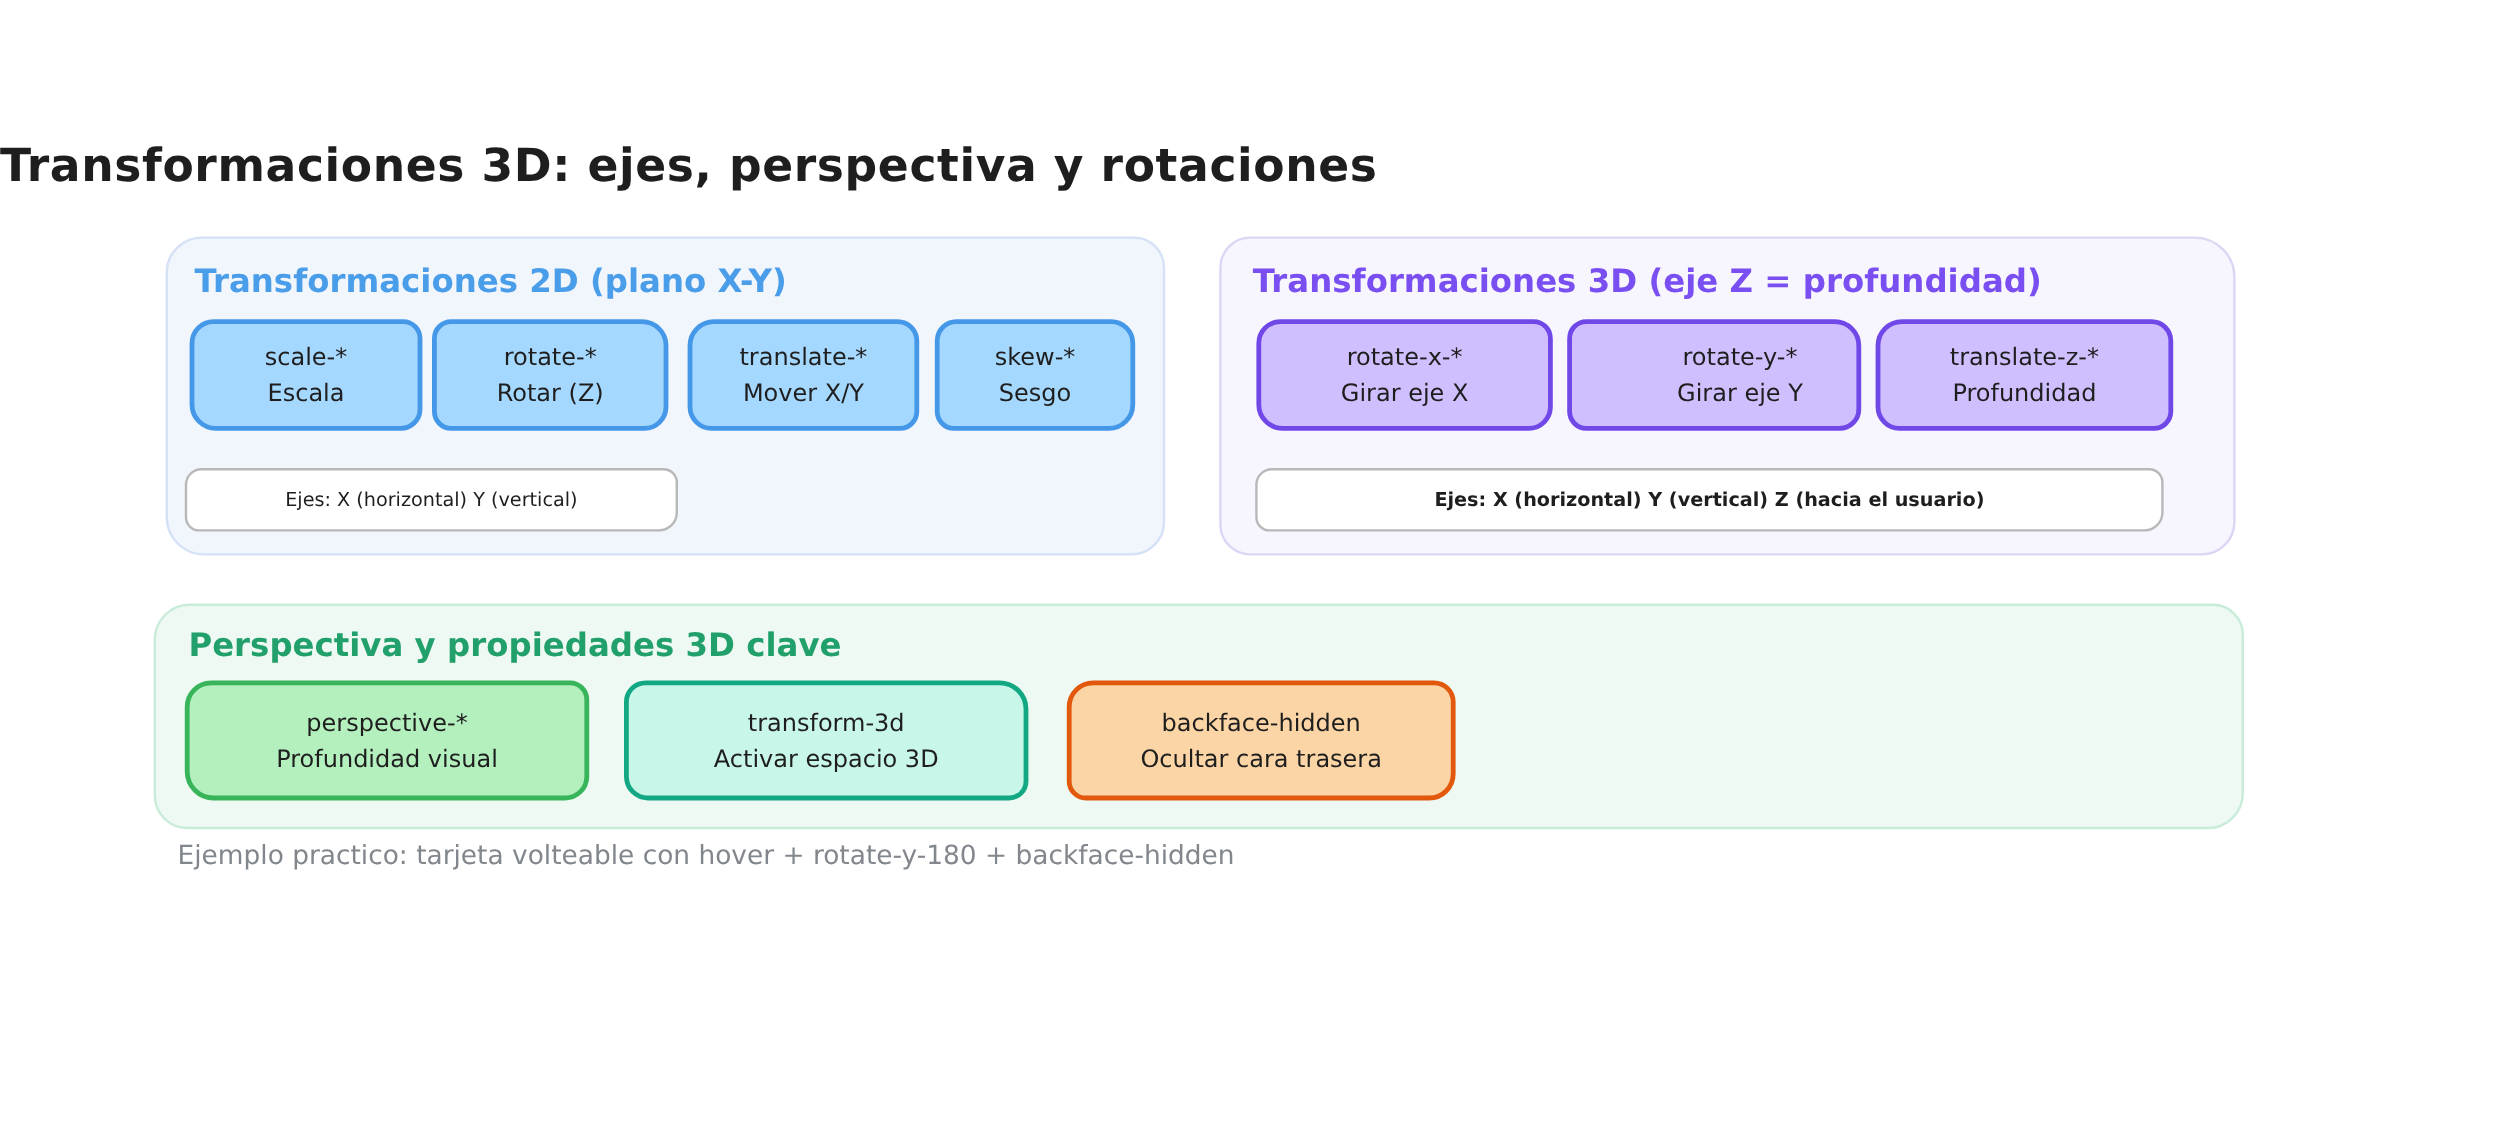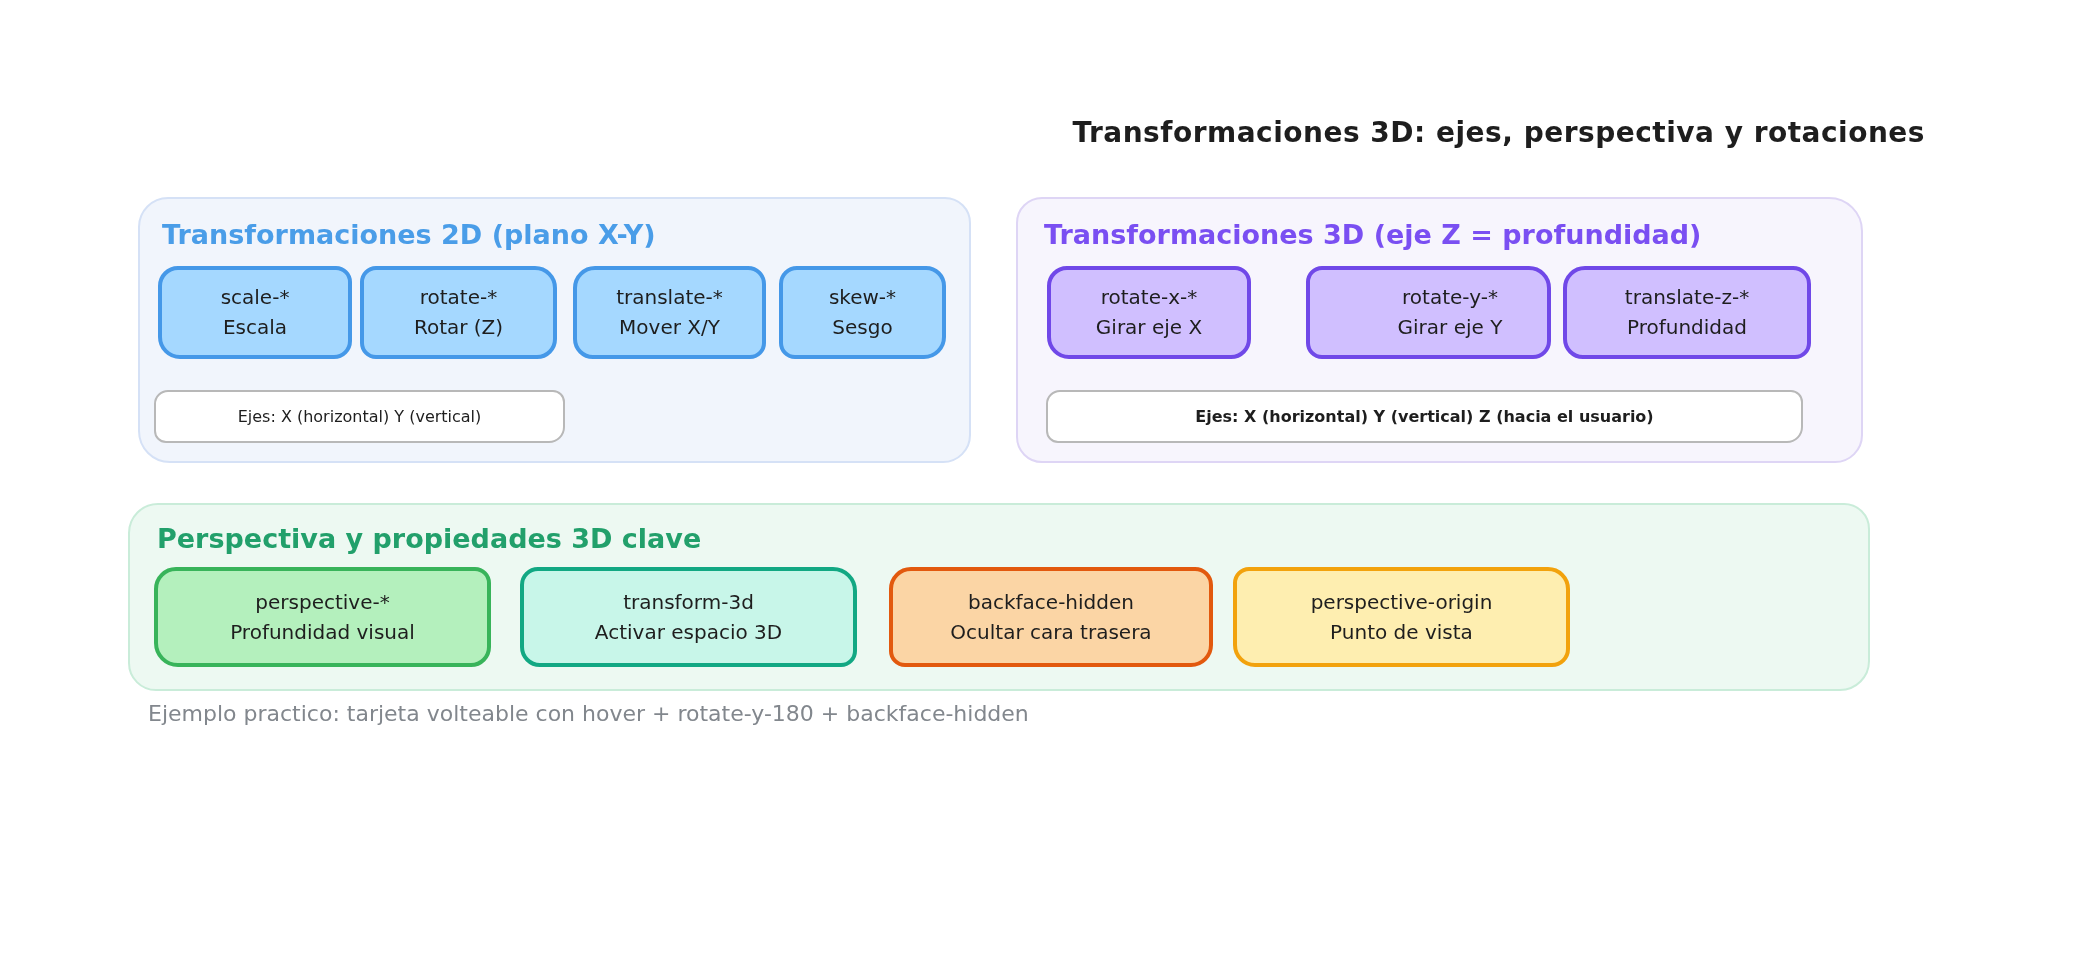--- a/index.html
+++ b/index.html
@@ -1,21 +1,21 @@
 <!DOCTYPE html>
 <html style="--title_text: #1e1e1e; --card_text: #1e1e1e; --caption_text: #82878d; --blue_header: #4a9de8; --blue_card_bg: #a5d8ff; --blue_card_border: #4598e8; --panel2d_bg: #f1f5fc; --panel2d_border: #d5e1f6; --purple_header: #7a4ff2; --purple_card_bg: #d0bfff; --purple_card_border: #7048e8; --panel3d_bg: #f7f5fd; --panel3d_border: #ded5f5; --green_header: #22a06b; --panelpersp_bg: #edf9f2; --panelpersp_border: #c9ecd9; --green_card_bg: #b4f0bd; --green_card_border: #38b45a; --teal_card_bg: #c8f6e9; --teal_card_border: #12a883; --orange_card_bg: #fbd5a5; --orange_card_border: #e2590e; --yellow_card_bg: #feeeb0; --yellow_card_border: #f2a20d; --axes_bg: #ffffff; --axes_border: #b8b8b8;"><head>
 <meta charset="utf-8">
 <style>
   * { margin: 0; padding: 0; box-sizing: border-box; }
   html, body { width: 2080px; height: 956px; background: #ffffff; overflow: hidden; }
   body { position: relative; font-family: "DejaVu Sans", sans-serif; color: #1e1e1e; }
 
   .title {
     position: absolute; left: 0; top: 116; width: 1925px; top: 116px;
-    text-align: right; font-size: 28px; font-weight: bold;
+    text-align: left; font-size: 38px; font-weight: bold;
     color: var(--title_text); letter-spacing: 0.5px;
   }
 
   .panel { position: absolute; border: 2px solid; }
   .panel-2d {
     left: 138px; top: 197px; width: 833px; height: 266px;
     background: var(--panel2d_bg); border-color: var(--panel2d_border);
     border-radius: 30px 26px 28px 32px;
   }
   .panel-3d {
@@ -45,21 +45,21 @@
 
   
   .panel-2d .card { top: 67px; height: 93px; }
   .card-scale     { left: 18px;  width: 194px; background: var(--blue_card_bg); border-color: var(--blue_card_border); border-radius: 20px 16px 18px 22px; }
   .card-rotate    { left: 220px; width: 197px; background: var(--blue_card_bg); border-color: var(--blue_card_border); border-radius: 16px 22px 20px 16px; }
   .card-translate { left: 433px; width: 193px; background: var(--blue_card_bg); border-color: var(--blue_card_border); border-radius: 22px 18px 16px 20px; }
   .card-skew      { left: 639px; width: 167px; background: var(--blue_card_bg); border-color: var(--blue_card_border); border-radius: 18px 20px 22px 16px; }
 
   
   .panel-3d .card { top: 67px; height: 93px; }
-  .card-rotate-x    { left: 29px;  width: 204px; background: var(--purple_card_bg); border-color: var(--purple_card_border); border-radius: 20px 16px 20px 22px; }
+  .card-rotate-x    { left: 29px;  width: 247px; background: var(--purple_card_bg); border-color: var(--purple_card_border); border-radius: 20px 16px 20px 22px; }
   .card-rotate-y    { left: 288px; width: 245px; background: var(--purple_card_bg); border-color: var(--purple_card_border); border-radius: 16px 22px 18px 16px; padding-left: 43px; }
   .card-translate-z { left: 545px; width: 248px; background: var(--purple_card_bg); border-color: var(--purple_card_border); border-radius: 22px 18px 16px 20px; }
 
   
   .panel-persp .card { top: 62px; height: 100px; align-items: center; }
   .card-perspective        { left: 24px;   width: 337px; background: var(--green_card_bg);  border-color: var(--green_card_border);  border-radius: 22px 16px 20px 24px; }
   .card-transform-3d       { left: 390px;  width: 337px; background: var(--teal_card_bg);   border-color: var(--teal_card_border);   border-radius: 18px 24px 16px 20px; }
   .card-backface-hidden    { left: 759px;  width: 324px; background: var(--orange_card_bg); border-color: var(--orange_card_border); border-radius: 22px 18px 22px 16px; }
   .card-perspective-origin { left: 1103px; width: 337px; background: var(--yellow_card_bg); border-color: var(--yellow_card_border); border-radius: 16px 22px 18px 22px; }
 
@@ -133,19 +133,15 @@
     <span class="label">Profundidad visual</span>
   </div>
   <div class="card card-transform-3d">
     <span class="code">transform-3d</span>
     <span class="label">Activar espacio 3D</span>
   </div>
   <div class="card card-backface-hidden">
     <span class="code">backface-hidden</span>
     <span class="label">Ocultar cara trasera</span>
   </div>
-  <div class="card card-perspective-origin">
-    <span class="code">perspective-origin</span>
-    <span class="label">Punto de vista</span>
-  </div>
 </div>
 
 <div class="caption">Ejemplo practico: tarjeta volteable con hover + rotate-y-180 + backface-hidden</div>
 
 </body></html>

